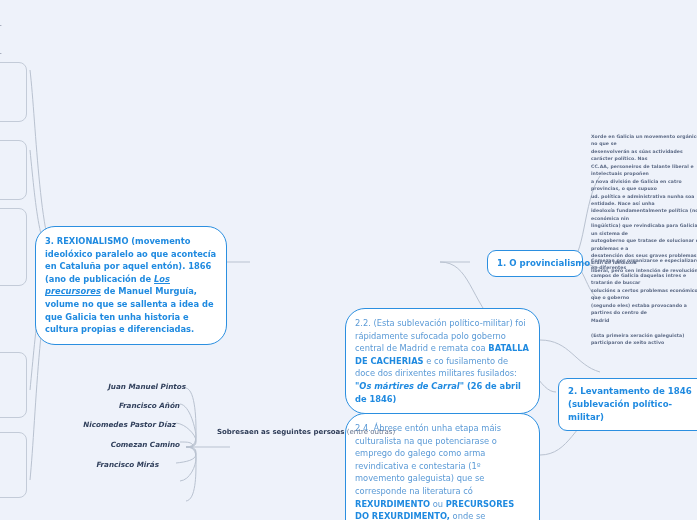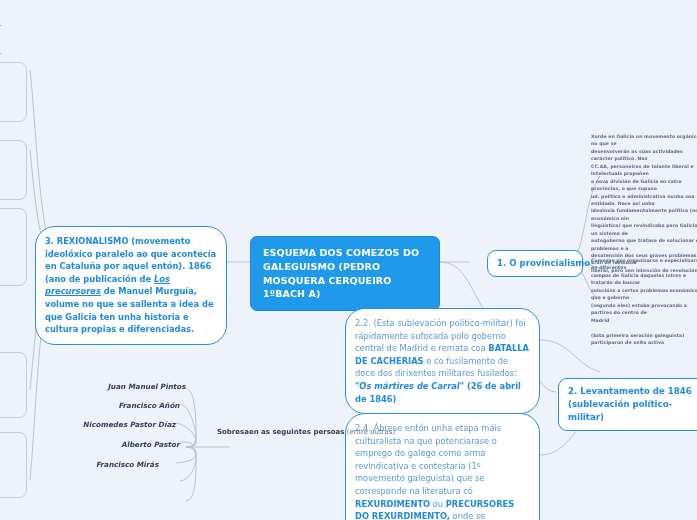--- a/index.html
+++ b/index.html
@@ -191,23 +191,20 @@
 
   <div class="stub-node" style="left:-48px; top:62px; width:75px; height:60px;"></div>
   <div class="stub-node" style="left:-48px; top:140px; width:75px; height:60px;"></div>
   <div class="stub-node" style="left:-48px; top:208px; width:75px; height:78px;"></div>
   <div class="stub-node" style="left:-48px; top:352px; width:75px; height:66px;"></div>
   <div class="stub-node" style="left:-48px; top:432px; width:75px; height:66px;"></div>
 
   <div class="stub-text" style="left:0px; top:22px; width:14px;">.</div>
   <div class="stub-text" style="left:0px; top:50px; width:14px;">.</div>
 
-  <div class="node root-node" style="left:250px; top:236px; width:190px;">
-    <span>ESQUEMA DOS COMEZOS DO GALEGUISMO (PEDRO MOSQUERA CERQUEIRO 1ºBACH A)</span>
-  </div>
 
   <div class="node box-node bold-node" style="left:35px; top:226px; width:192px;">
     <span>3. REXIONALISMO (movemento ideolóxico</span>
     <span>paralelo ao que acontecía en Cataluña por</span>
     <span>aquel entón). 1866 (ano de publicación de</span>
     <span class="u">Los precursores</span><span> de Manuel Murguía, volume</span>
     <span>no que se sallenta a idea de que Galicia ten</span>
     <span>unha historia e cultura propias e</span>
     <span>diferenciadas.</span>
   </div>
@@ -258,19 +255,19 @@
   <div class="leaf-name" style="left:0px; top:382px; width:186px;">
     <span>Juan Manuel Pintos</span>
   </div>
   <div class="leaf-name" style="left:0px; top:401px; width:180px;">
     <span>Francisco Añón</span>
   </div>
   <div class="leaf-name" style="left:0px; top:420px; width:176px;">
     <span>Nicomedes Pastor Díaz</span>
   </div>
   <div class="leaf-name" style="left:0px; top:440px; width:180px;">
-    <span>Alberto Pastor</span>
+    <span>Comezan Camino</span>
   </div>
   <div class="leaf-name" style="left:0px; top:460px; width:159px;">
     <span>Francisco Mirás</span>
   </div>
 
 </div>
 
 </body></html>

